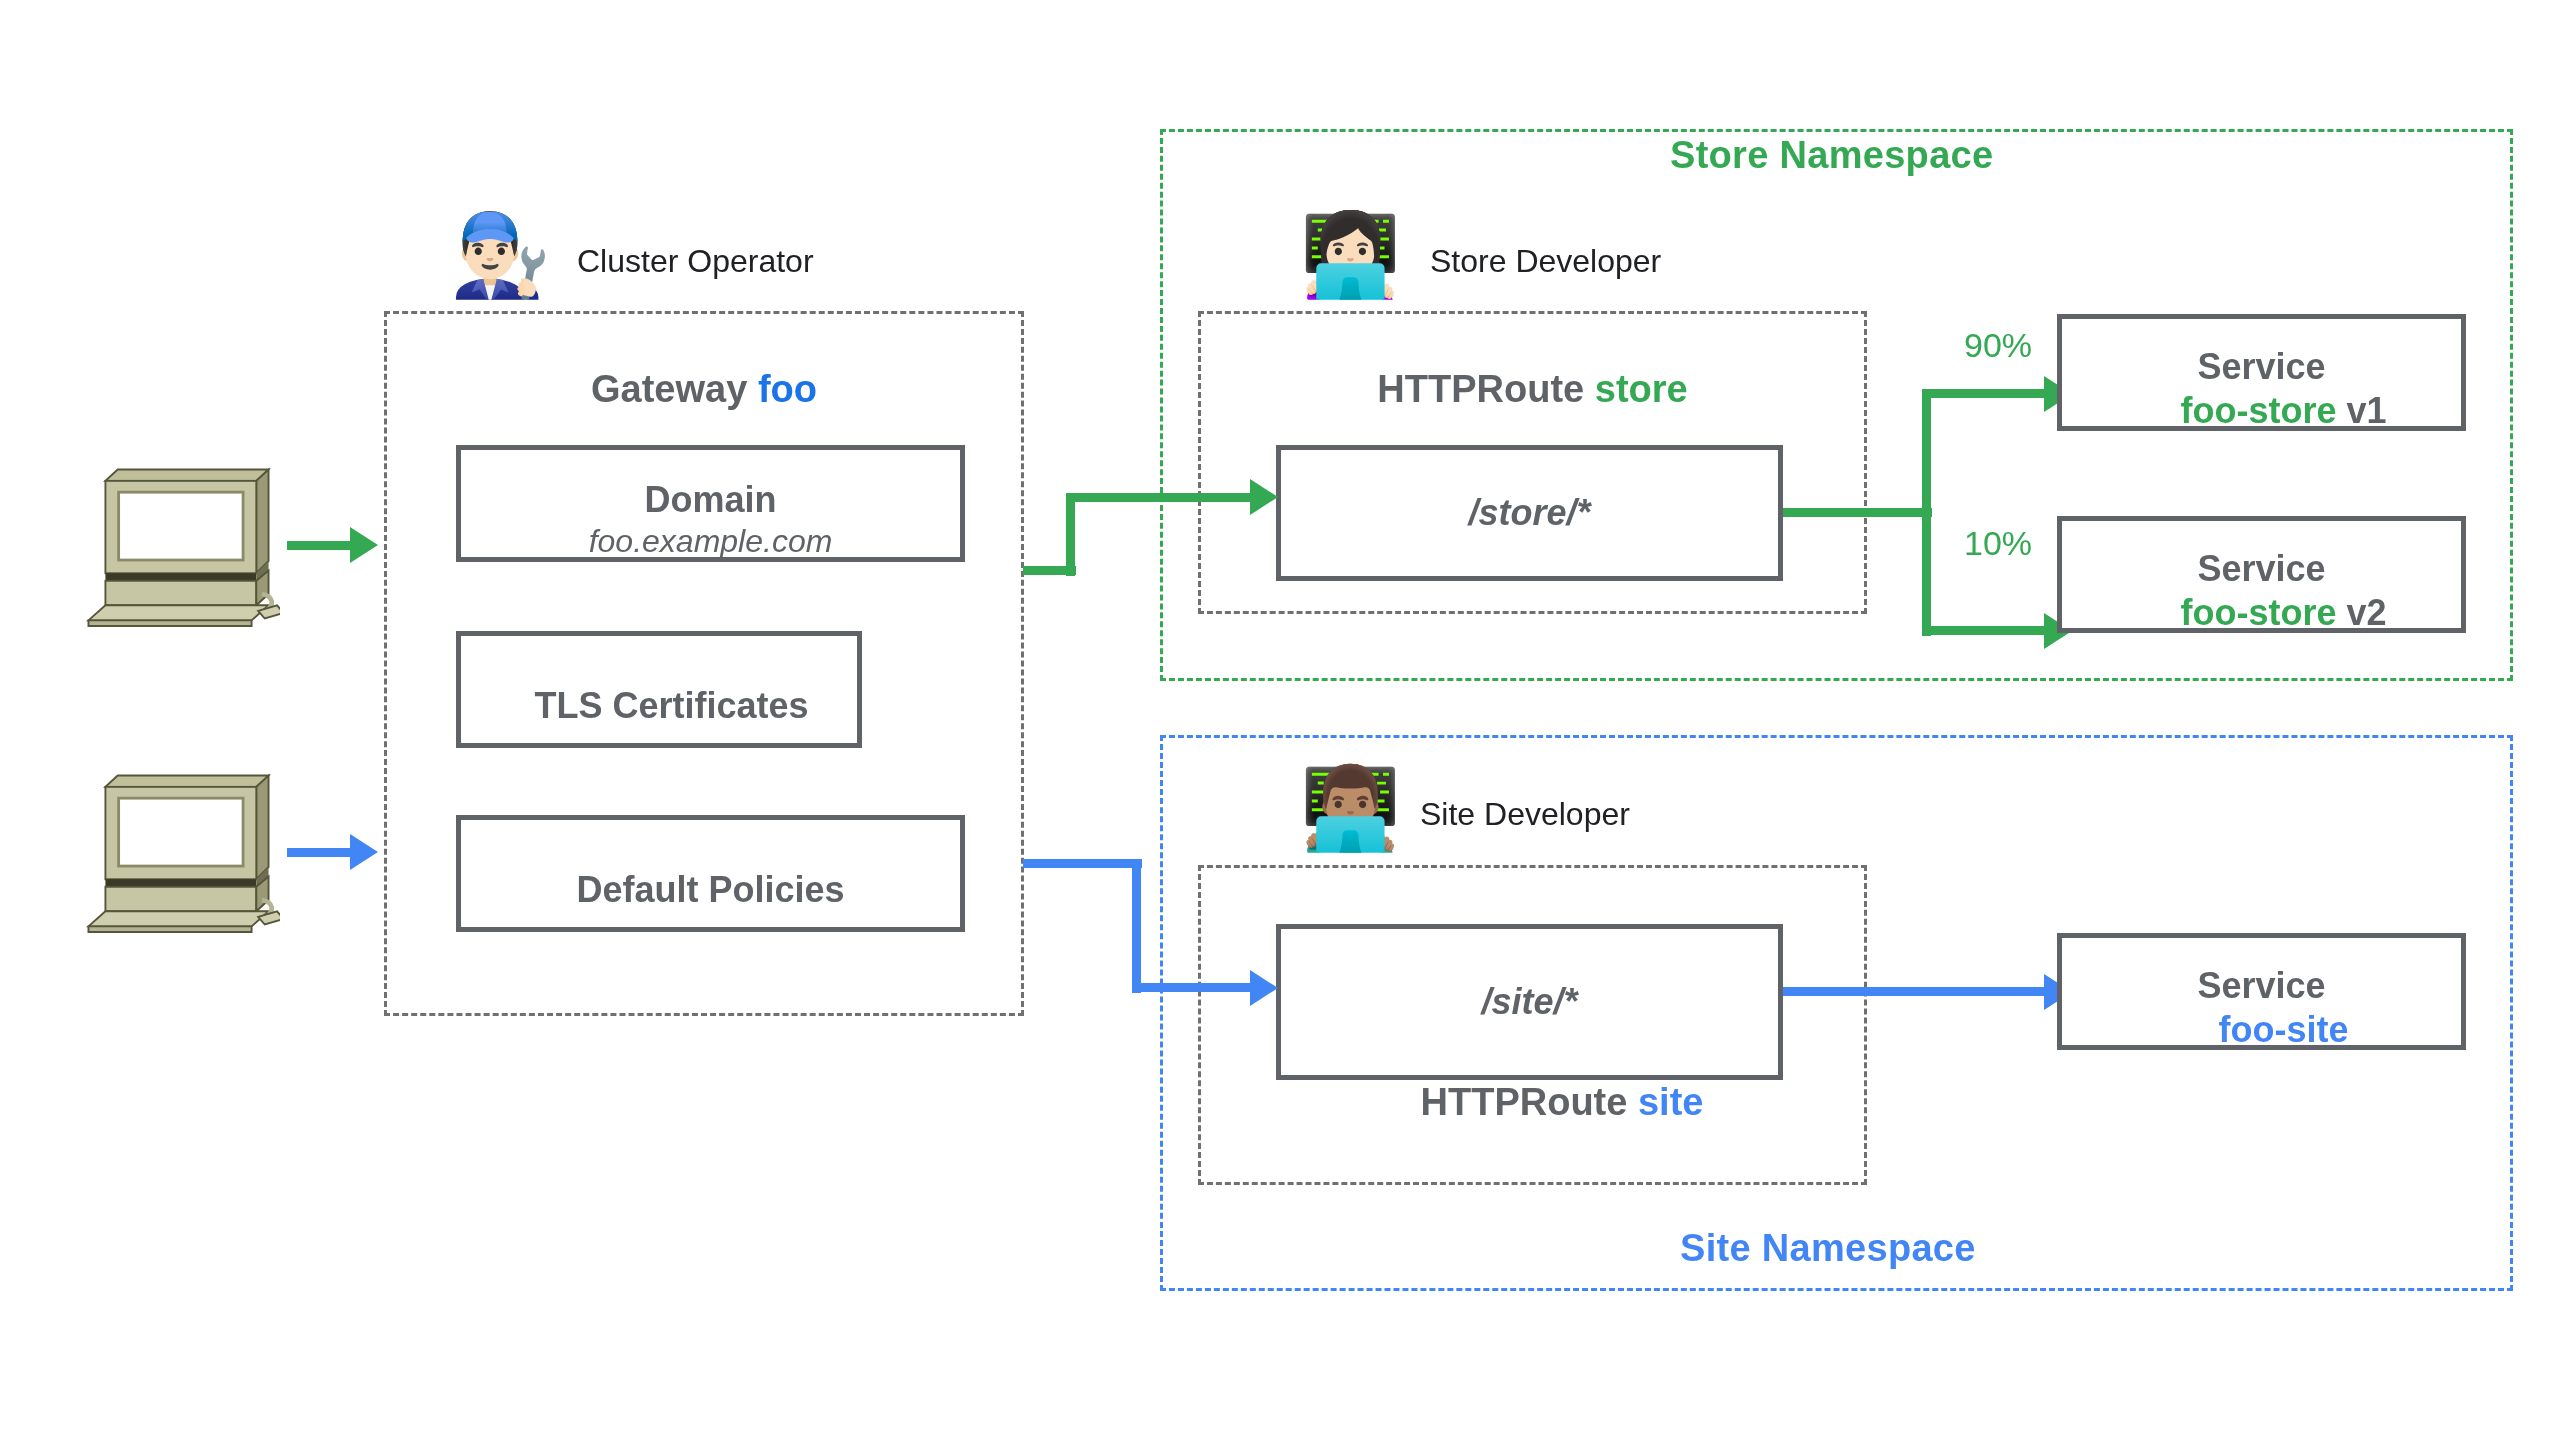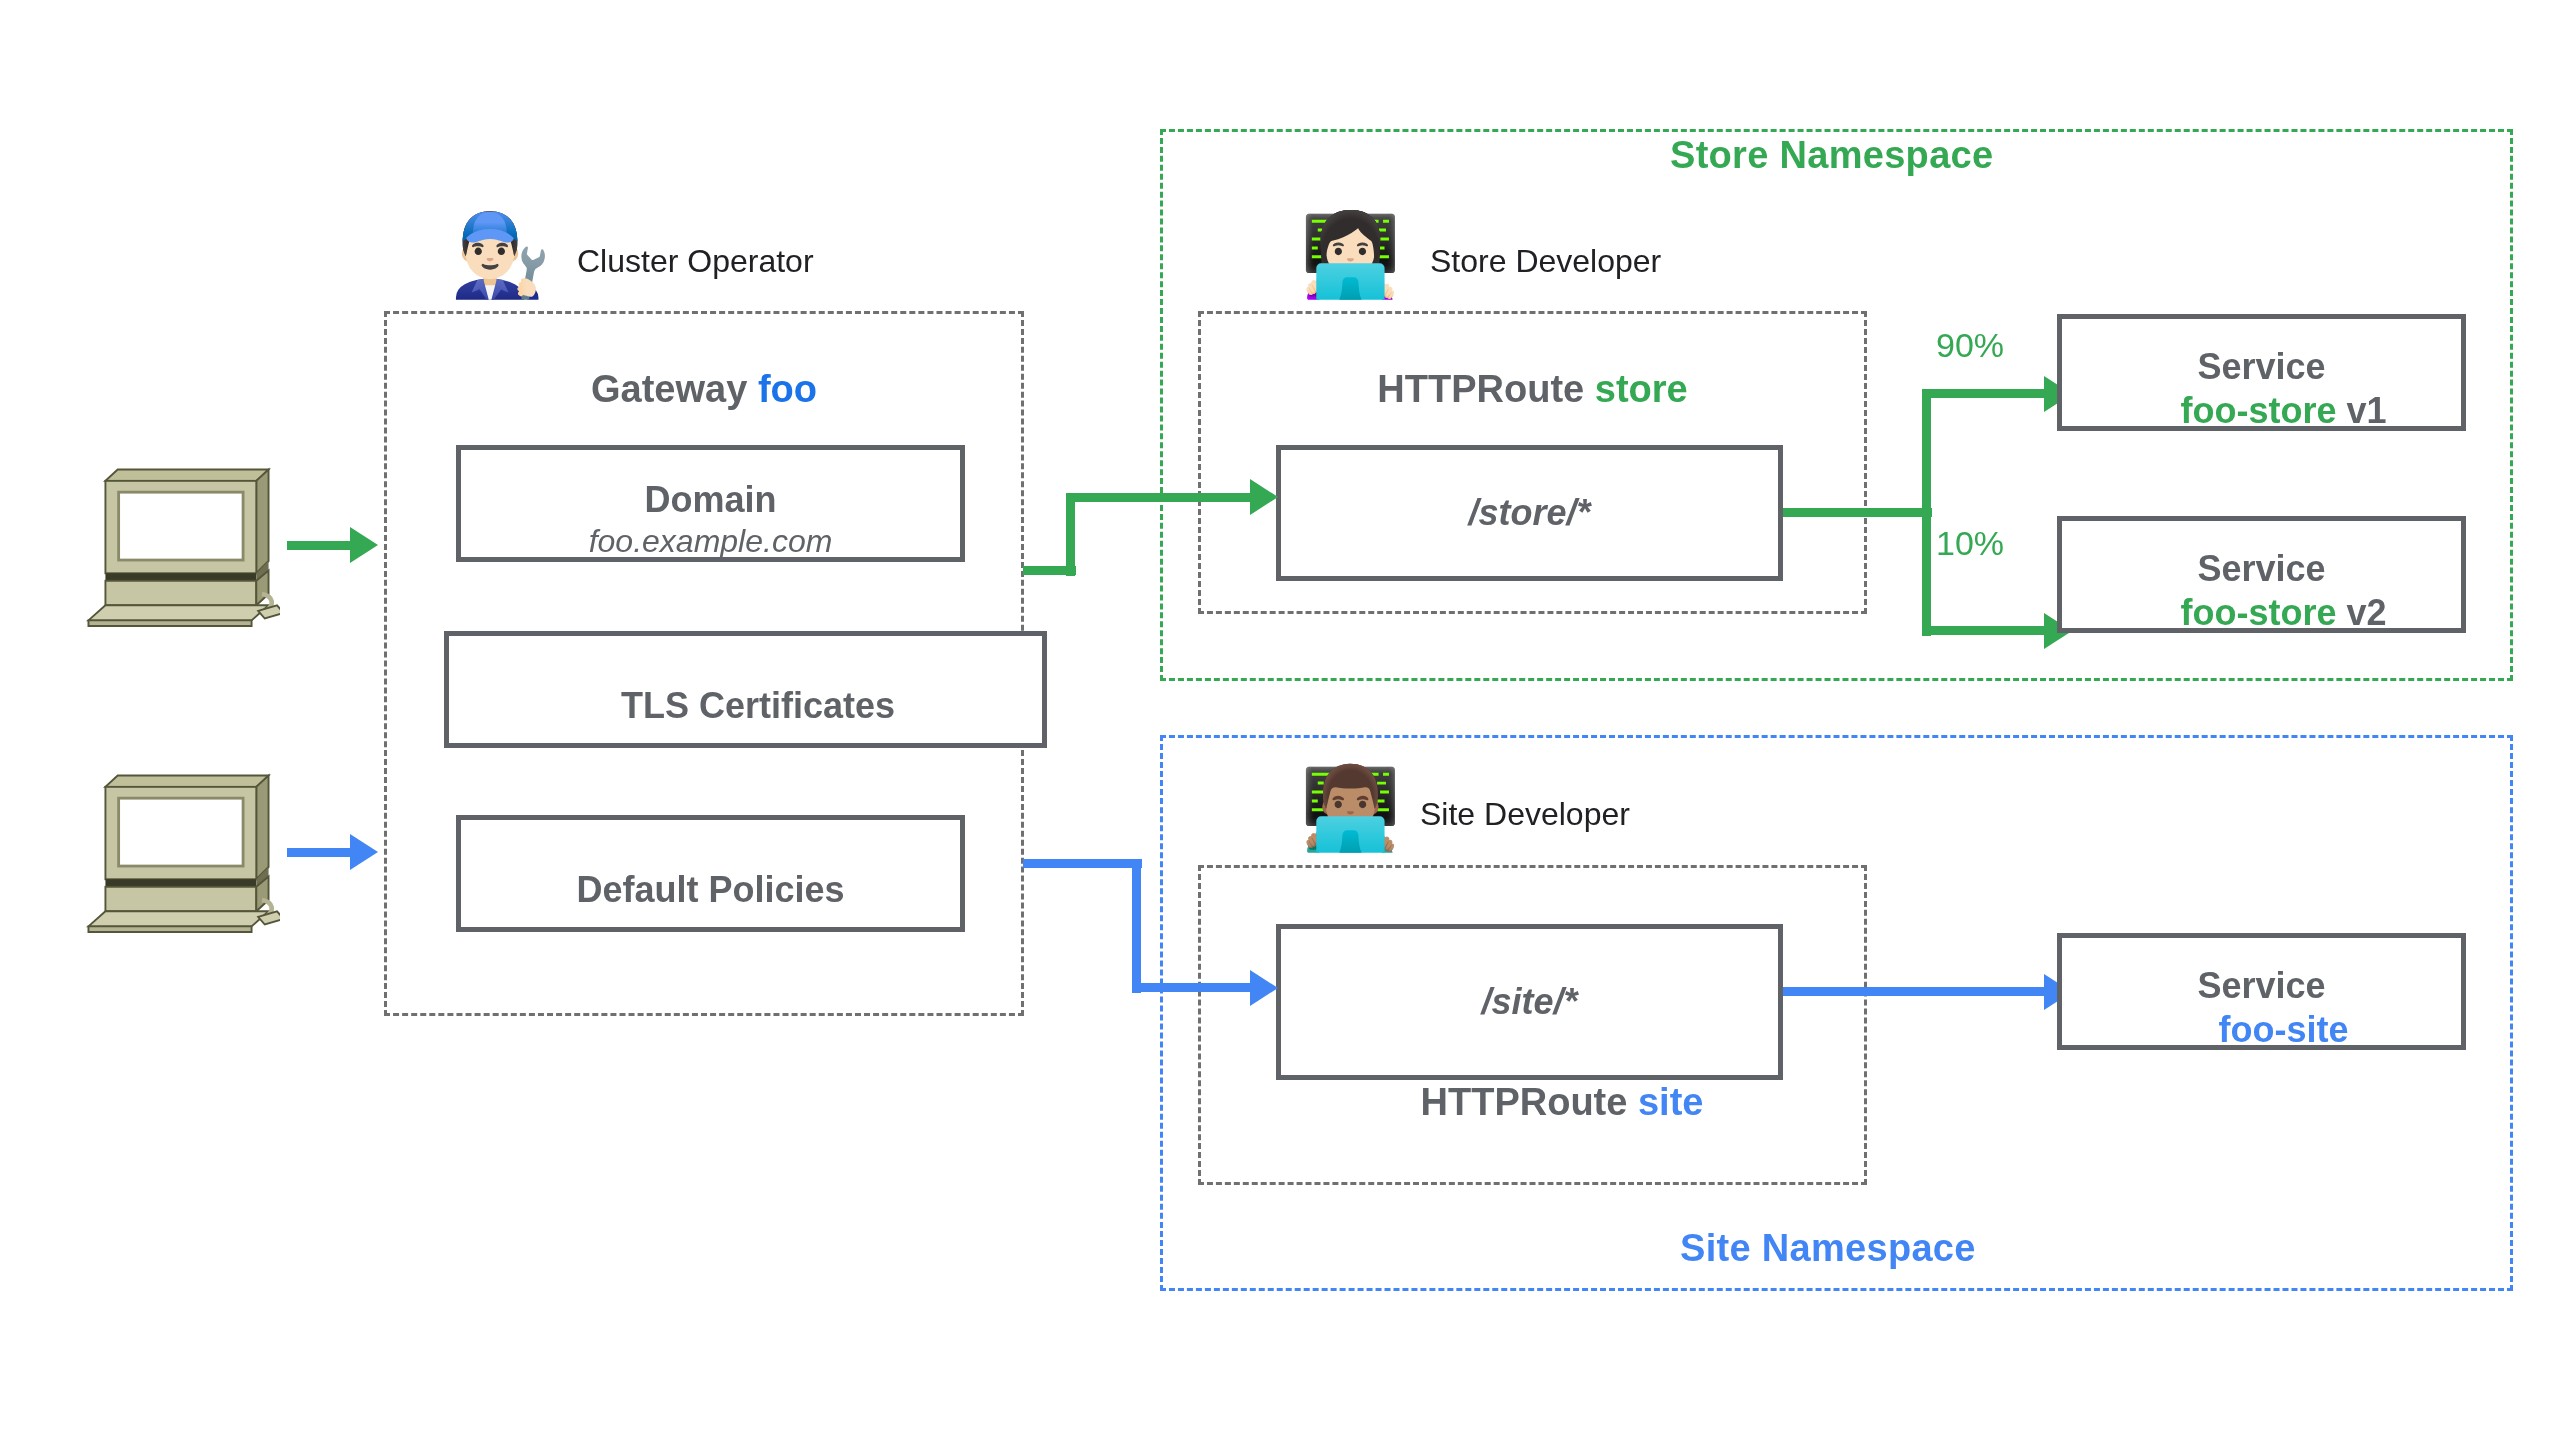--- a/index.html
+++ b/index.html
@@ -104,20 +104,21 @@
     font-style: italic;
     font-weight: bold;
     color: #5F6368;
   }
 
   .pct-label {
     position: absolute;
     font-size: 34px;
     color: #34A853;
     white-space: nowrap;
+    margin-left: 28px;
   }
 
   
   .seg {
     position: absolute;
     background: #34A853;
   }
   .seg.blue { background: #4285F4; }
 
   .arrow-r {
@@ -194,21 +195,21 @@
   <div class="section-title" style="left:384px; top:368px; width:640px;">
     <span>Gateway</span> 
     <span class="accent-blue">foo</span>
   </div>
 
   <div class="res-box" style="left:456px; top:445px; width:509px; height:117px;">
     <span class="box-line-1">Domain</span>
     <span class="box-sub-italic">foo.example.com</span>
   </div>
 
-  <div class="res-box" style="left:444px; top:631px; width:603px; height:117px;padding-left:25px;">
+  <div class="res-box" style="left:456px; top:631px; width:406px; height:117px;padding-left:25px;">
     <span class="box-line-1">TLS Certificates</span>
   </div>
 
   <div class="res-box" style="left:456px; top:815px; width:509px; height:117px;">
     <span class="box-line-1">Default Policies</span>
   </div>
 
   <div class="ns-box ns-store" style="left:1160px; top:129px; width:1353px; height:552px;"></div>
 
   <div class="title-ns green" style="left:1670px; top:134px;">Store Namespace</div>

